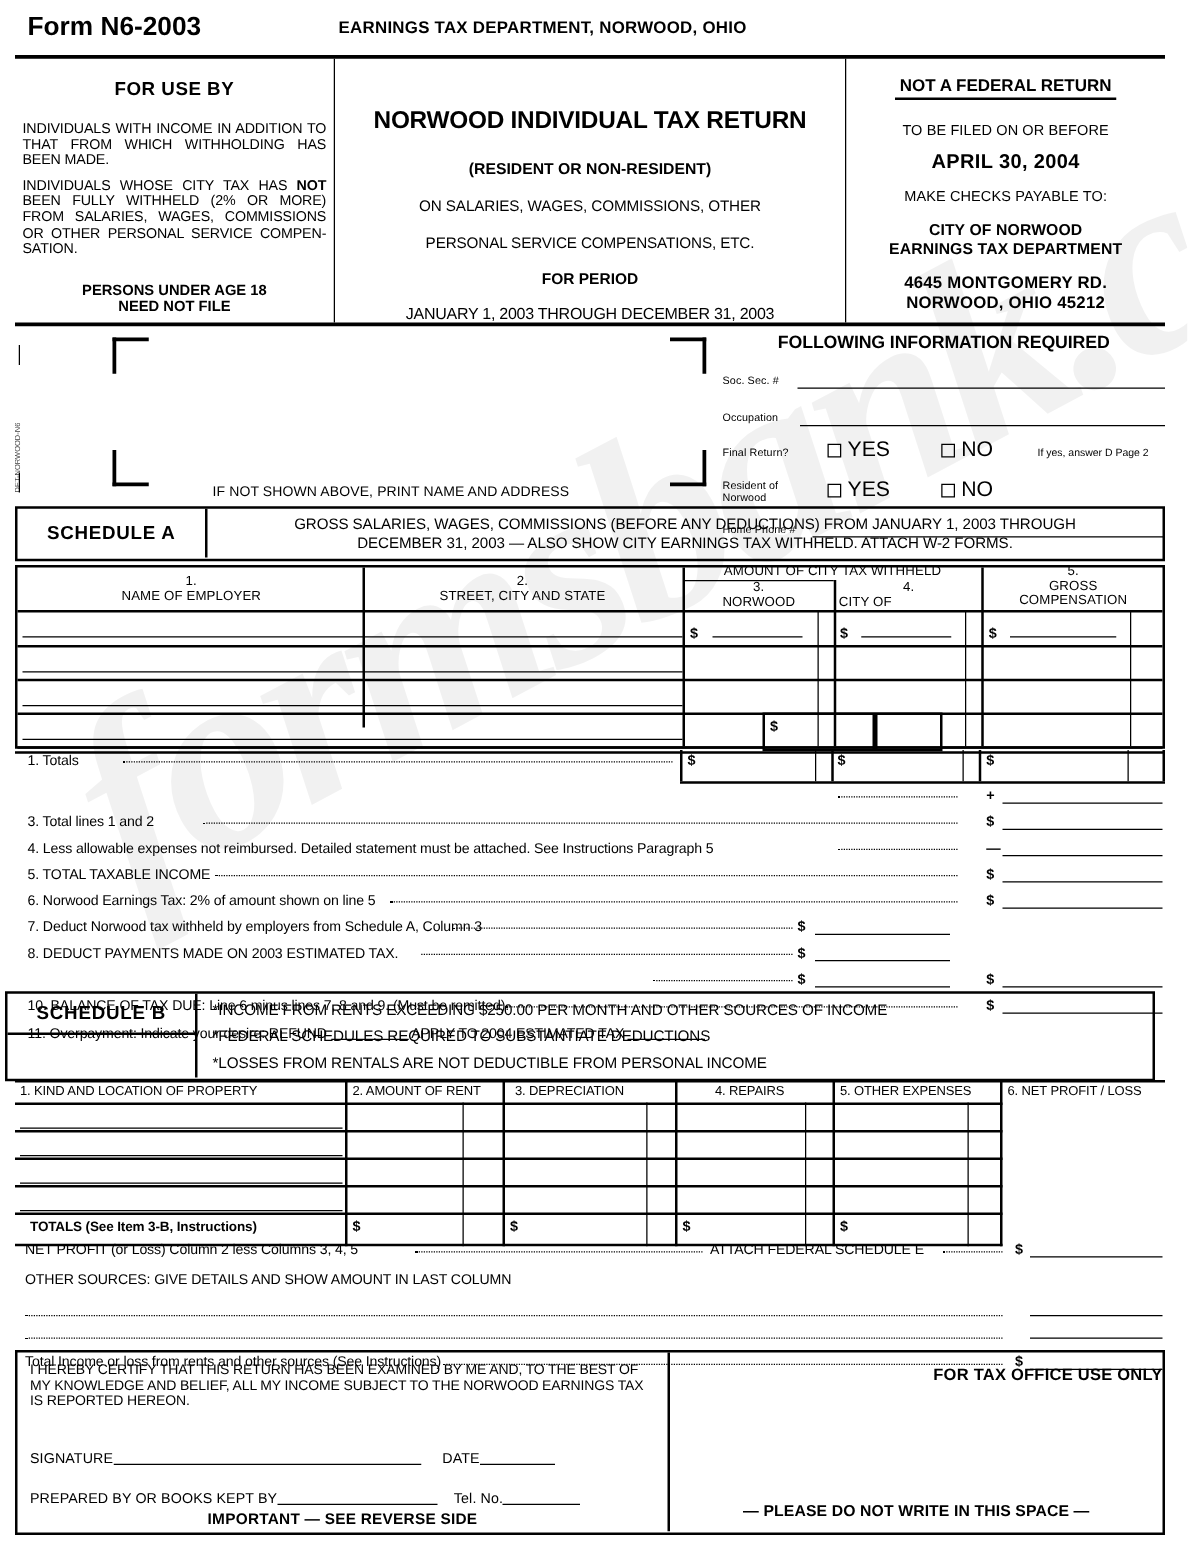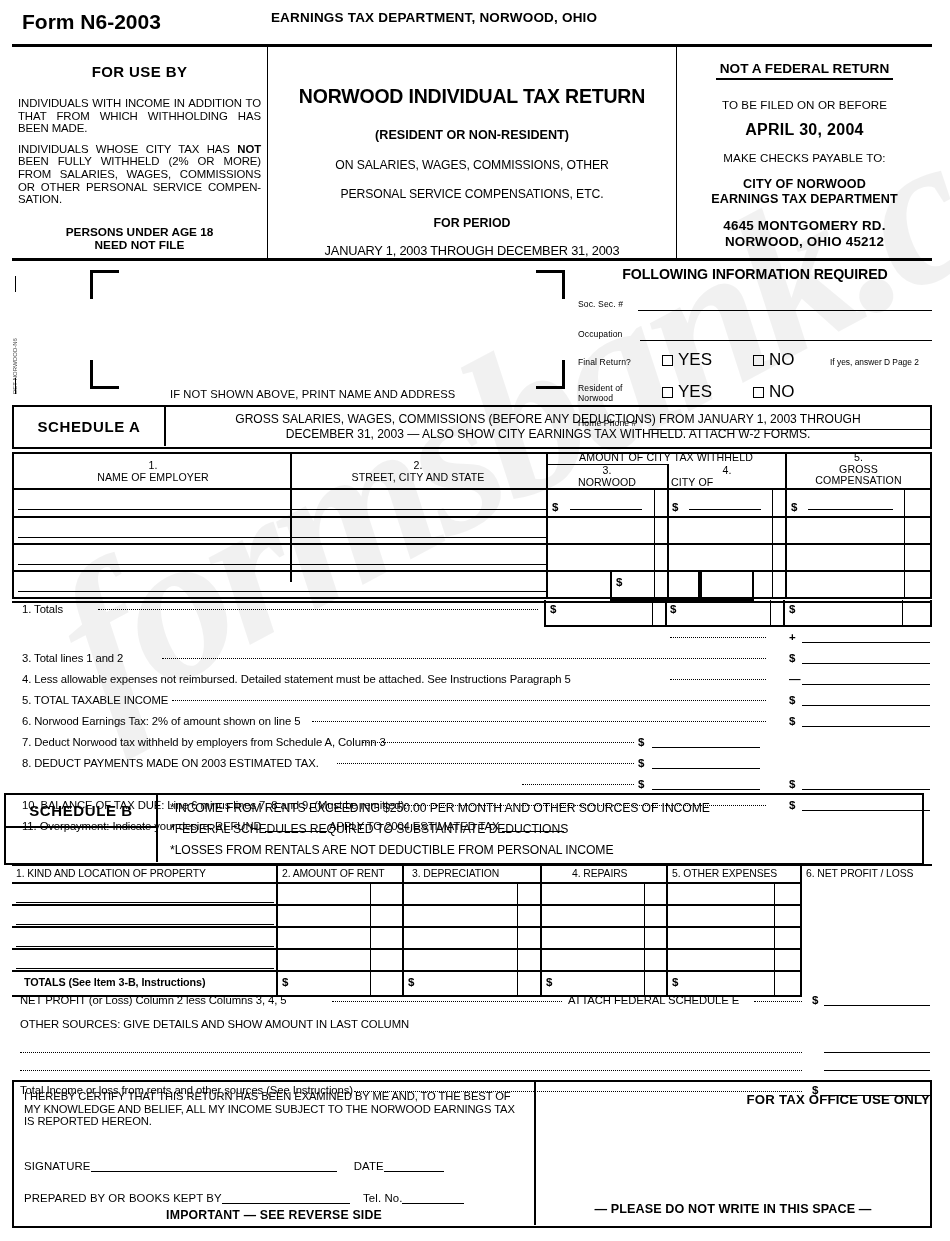--- a/index.html
+++ b/index.html
@@ -35,21 +35,21 @@
     z-index:0;
   }
   #content{position:relative;z-index:2;}
 
   
   .b{font-weight:bold;}
 
   
   .topline{
     position:absolute;left:12px;top:10px;width:920px;
-    display:flex;align-items:flex-start;
+    display:flex;align-items:center;
   }
   .formno{
     font-family:"Liberation Sans",sans-serif;
     font-size:21px;font-weight:bold;letter-spacing:0px;
     padding-left:10px;
   }
   .deptline{
     font-size:13.5px;font-weight:bold;letter-spacing:0.2px;
     margin-left:110px;padding-bottom:2px;
   }

